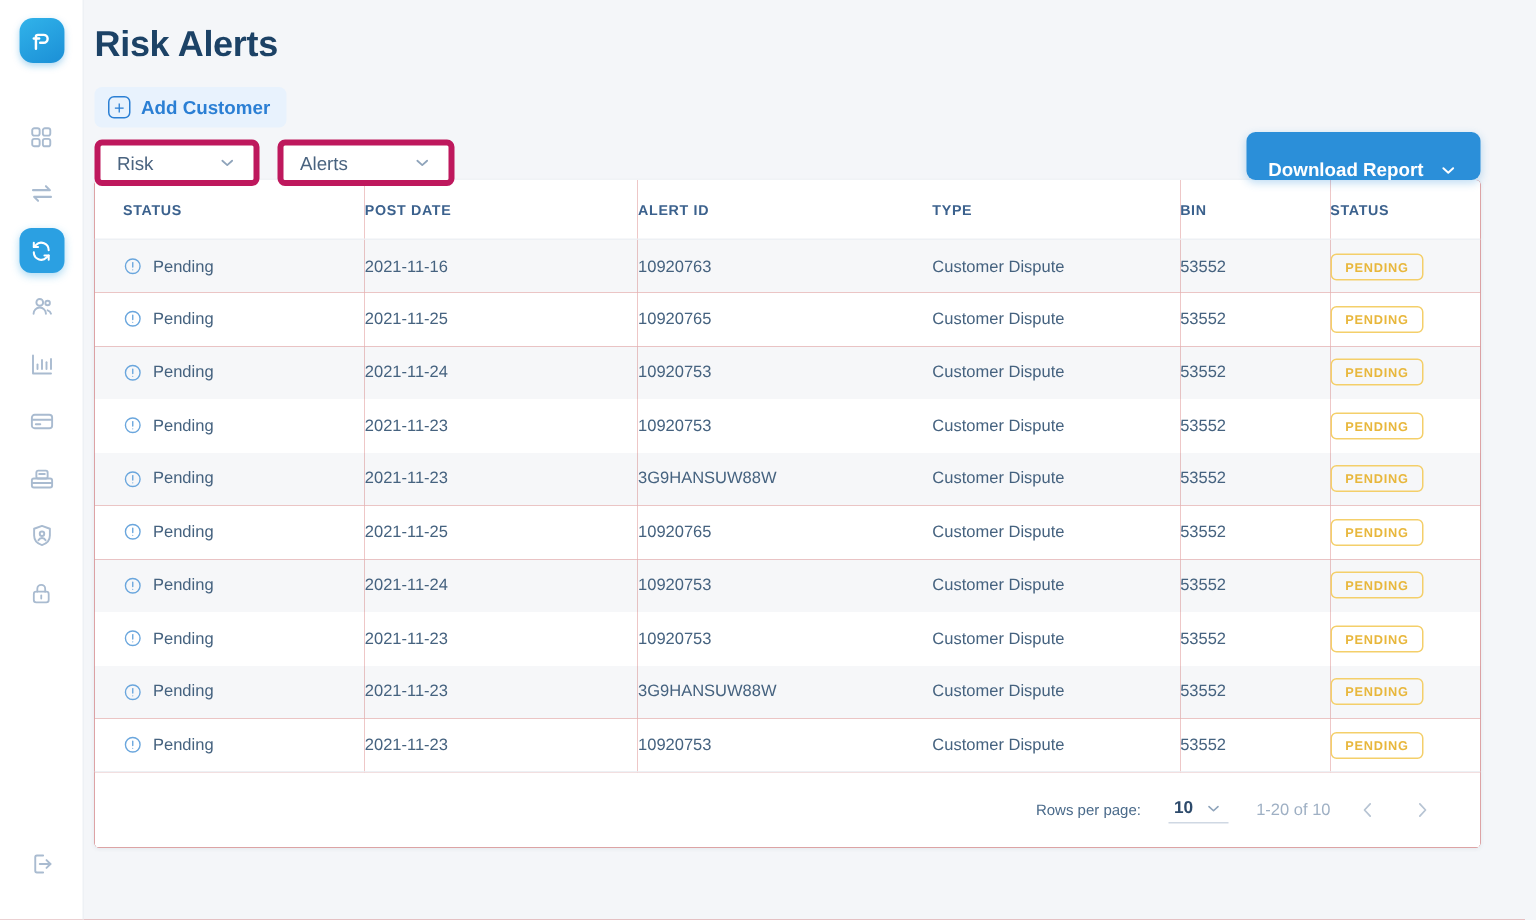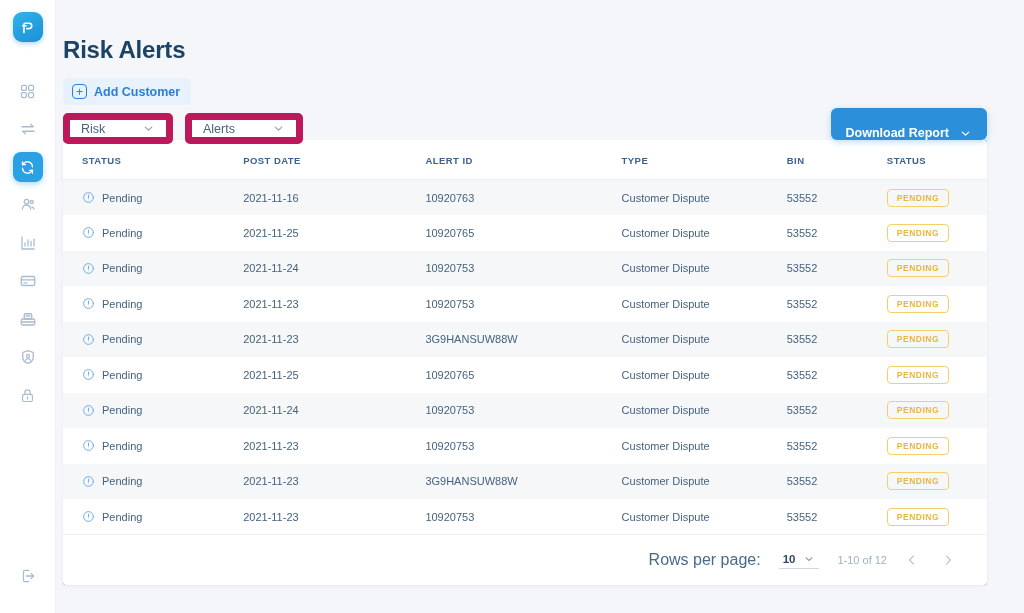--- a/index.html
+++ b/index.html
@@ -32,21 +32,21 @@
     width: 30px; height: 30px; border-radius: 8px;
     display: flex; align-items: center; justify-content: center;
     color: #a9bbd0;
     cursor: pointer;
   }
   .nav-item.active { background: #2ba0e2; color: #ffffff; box-shadow: 0 2px 6px rgba(43,160,226,.4); }
   .nav-spacer { flex: 1 1 auto; }
   .nav-bottom { margin-bottom: 22px; }
 
   
-  .main { flex: 1 1 auto; position: relative; padding: 0 37px 0 7px; margin-top: 20px; }
+  .main { flex: 1 1 auto; position: relative; padding: 0 37px 0 7px; }
 
   .page-title {
     font-size: 24px; font-weight: bold; color: #1c4266;
     letter-spacing: -0.2px;
     padding: 16px 0 0 0;
   }
 
   .filterbar { margin-top: 14px; position: relative; height: 58px; }
 
   .add-filters {
@@ -59,21 +59,21 @@
     cursor: pointer;
   }
   .plus-box {
     width: 15px; height: 15px; border: 1.4px solid #2b7fd4; border-radius: 4px;
     display:flex; align-items:center; justify-content:center;
     font-size: 12px; line-height: 1; font-weight: normal; color:#2b7fd4;
   }
 
   .selects { display: flex; align-items: center; gap: 12px; margin-top: 8px; }
   .select {
-    height: 31px; border: 7px solid #be185d; border-radius: 5px; background: #fff;
+    height: 31px; border: 4px solid #be185d; border-radius: 5px; background: #fff;
     display: inline-flex; align-items: center; justify-content: space-between;
     padding: 0 11px; font-size: 12.5px; color: #49637f; cursor: pointer;
   }
   .select-risk { width: 110px; }
   .select-merchant { width: 118px; }
   .select-date { width: 168px; }
   .chev { color: #8fa4bb; display:inline-flex; margin-left: 8px; }
 
   .download-btn {
     position: absolute; right: 0; top: 30px;
@@ -127,21 +127,21 @@
     border-radius: 4px; height: 18px; padding: 0 9px;
     font-size: 8.5px; font-weight: bold; letter-spacing: .5px;
     background: transparent;
   }
 
   
   .table-footer {
     display: flex; align-items: center; justify-content: flex-end;
     gap: 18px; height: 50px; padding-right: 32px; background: #fff;
   }
-  .rows-label { font-size: 16px; color: #4a6versus; color:#4b6party; color: #4a6a8a; }
+  .rows-label { font-size: 10px; color: #4a6versus; color:#4b6party; color: #4a6a8a; }
   .rows-select {
     display: inline-flex; align-items: center; gap: 6px;
     font-size: 11.5px; color: #2d4a6b; font-weight: bold;
     border-bottom: 1px solid #cfd8e3; padding: 1px 4px 3px 4px;
     cursor: pointer;
     justify-content: center;
   }
   .rows-select .chev { margin-left: 2px; color: #8fa4bb; }
   .range { font-size: 11px; color: #9fb0c4; }
   .pager { display: inline-flex; align-items: center; gap: 22px; color: #b7c4d3; }
@@ -492,21 +492,21 @@
       <div class="table-footer">
         <span class="rows-label">Rows per page:</span>
         <span class="rows-select">
           <span>10</span>
           <span class="chev">
             <svg width="12" height="12" viewBox="0 0 24 24" fill="none" stroke="currentColor" stroke-width="2.2" stroke-linecap="round" stroke-linejoin="round">
                 <path d="M6 9.5 12 15l6-5.5"></path>
               </svg>
           </span>
         </span>
-        <span class="range">1-10 of 12</span>
+        <span class="range">1-20 of 10</span>
         <span class="pager">
           <span>
             <svg width="14" height="14" viewBox="0 0 24 24" fill="none" stroke="currentColor" stroke-width="2" stroke-linecap="round" stroke-linejoin="round">
                 <path d="M14.5 5 8 12l6.5 7"></path>
               </svg>
           </span>
           <span>
             <svg width="14" height="14" viewBox="0 0 24 24" fill="none" stroke="currentColor" stroke-width="2" stroke-linecap="round" stroke-linejoin="round">
                 <path d="M9.5 5 16 12l-6.5 7"></path>
               </svg>

